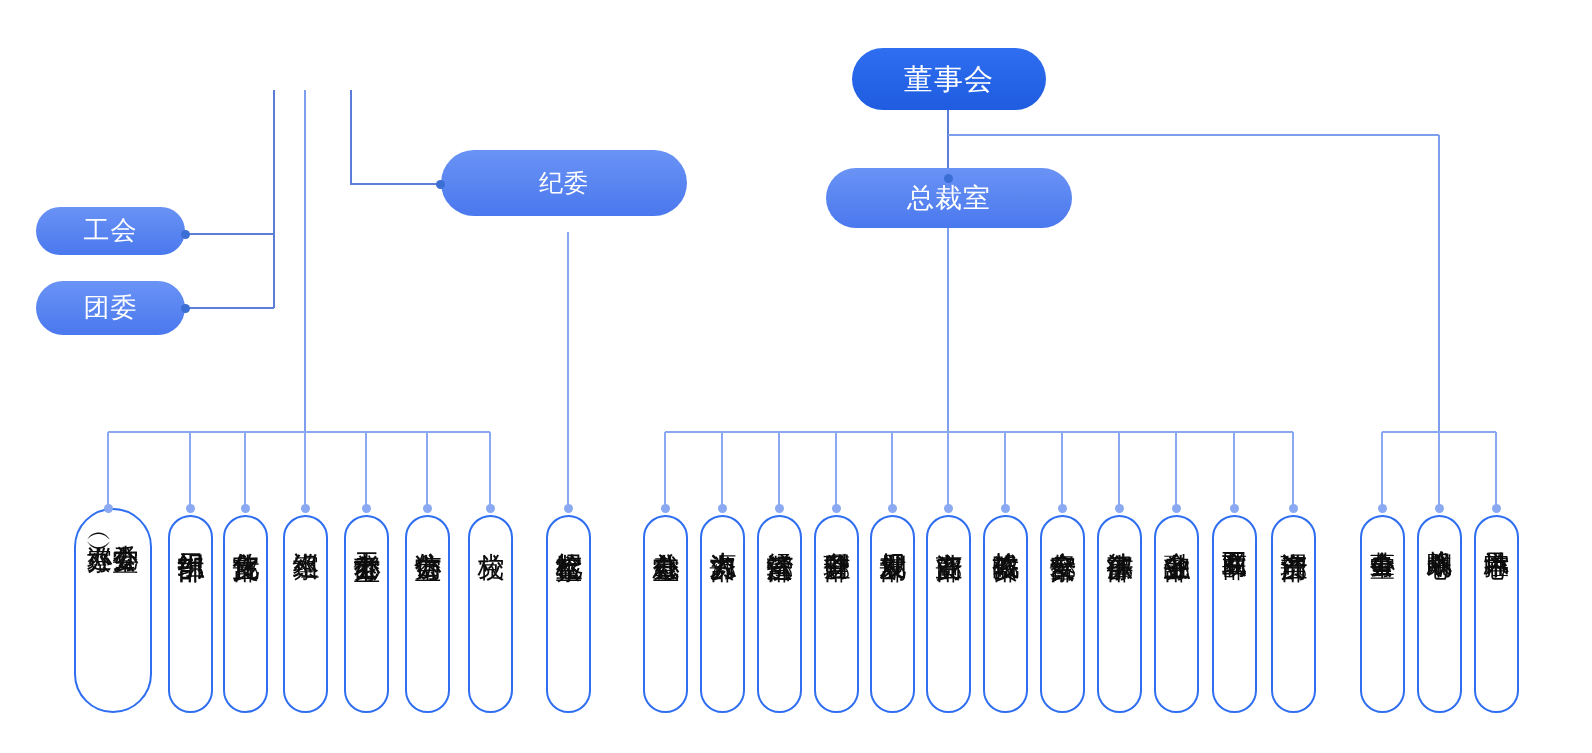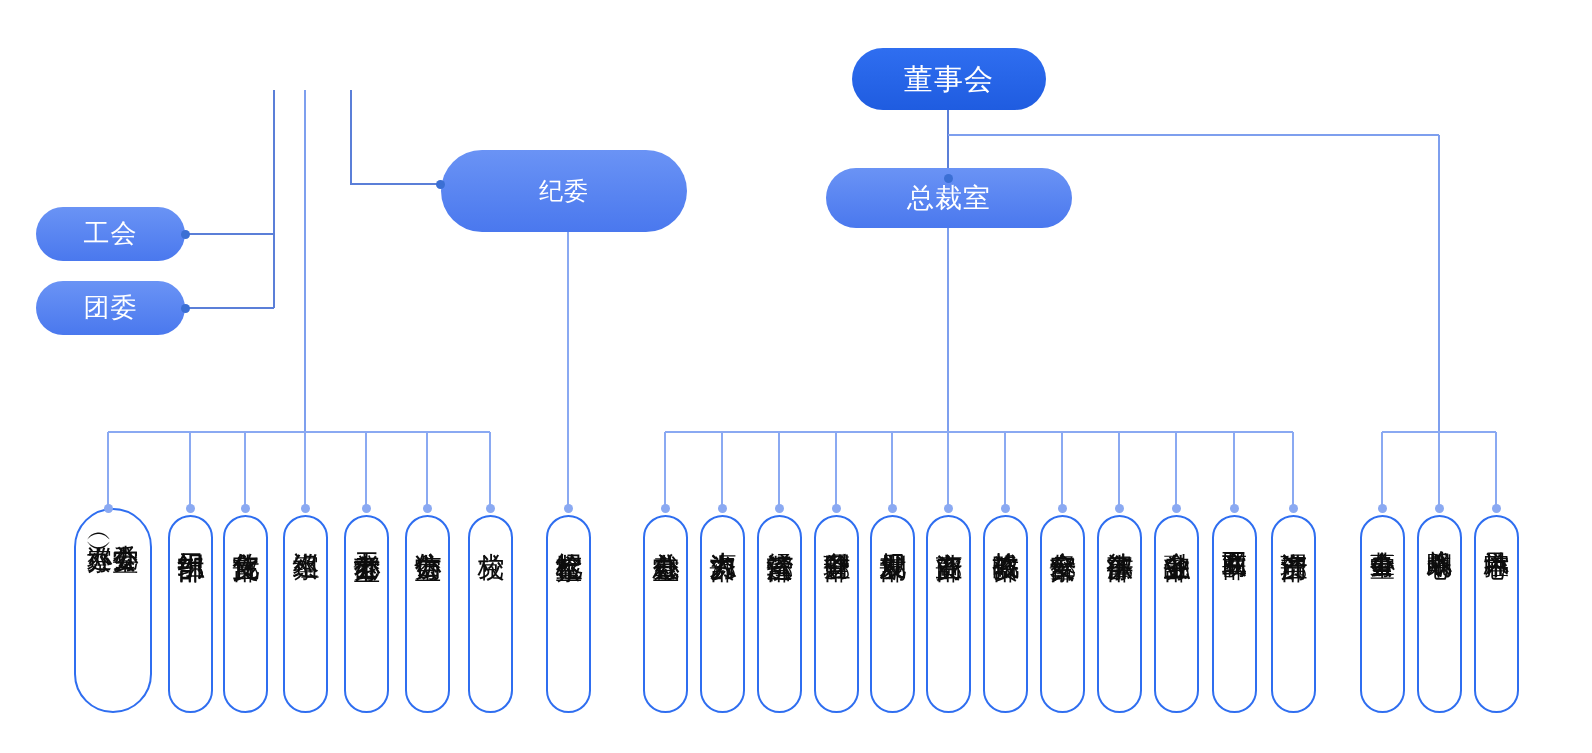--- a/index.html
+++ b/index.html
@@ -185,29 +185,29 @@
 
   <div class="dot" style="left:1378px; top:504px;"></div>
   <div class="dot" style="left:1435px; top:504px;"></div>
   <div class="dot" style="left:1492px; top:504px;"></div>
 
 
   <div class="pill dark" style="left:852px; top:32px; width:194px; height:62px; font-size:29px;margin-top:16px;">
     <span class="pill-text">董事会</span>
   </div>
 
-  <div class="pill light" style="left:36px; top:207px; width:149px; height:54px; font-size:26px;">
+  <div class="pill light" style="left:36px; top:207px; width:149px; height:48px; font-size:26px;">
     <span class="pill-text">工会</span>
   </div>
 
   <div class="pill light" style="left:36px; top:281px; width:149px; height:54px; font-size:26px;text-align:right;">
     <span class="pill-text">团委</span>
   </div>
 
-  <div class="pill light" style="left:441px; top:150px; width:246px; height:82px; flex-direction:column; font-size:24px;">
+  <div class="pill light" style="left:441px; top:150px; width:246px; height:66px; flex-direction:column; font-size:24px;">
     <span class="pill-text">纪委</span>
   </div>
 
   <div class="pill light" style="left:826px; top:168px; width:246px; height:60px; font-size:27px;">
     <span class="pill-text">总裁室</span>
   </div>
 
   <div class="vcap wide" style="left:74px; top:508px; width:78px; height:205px;">
     <span class="vtext">党委办公室</span>
     <span class="vtext">（巡察办）</span>

